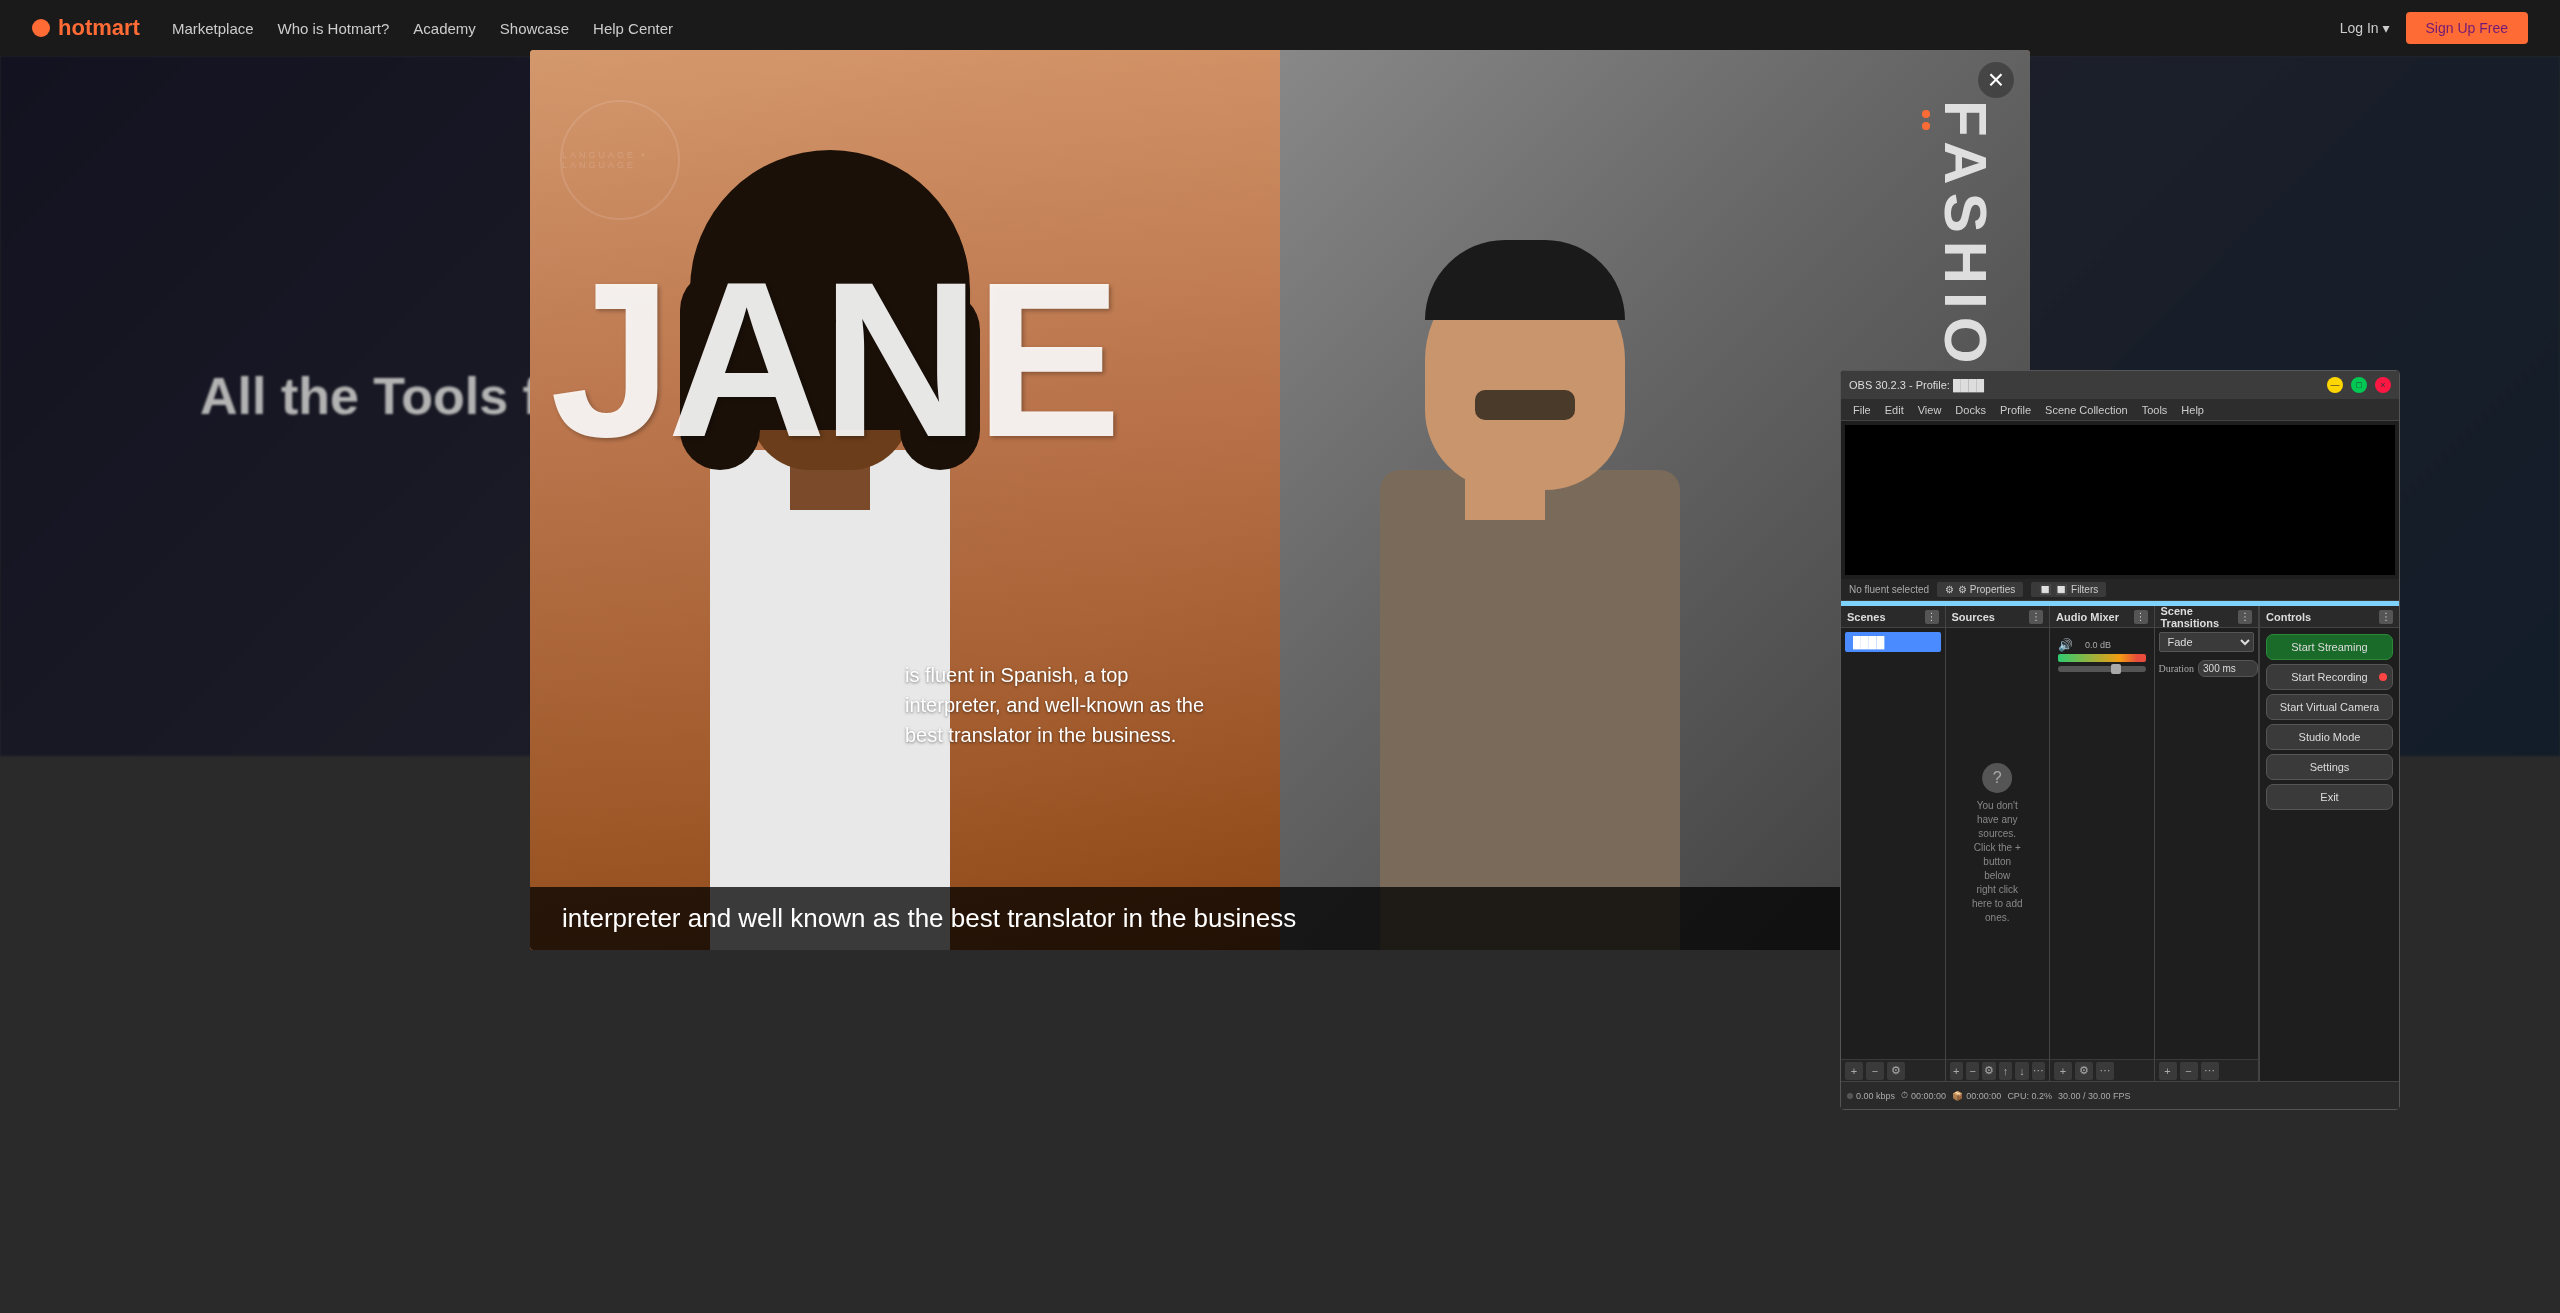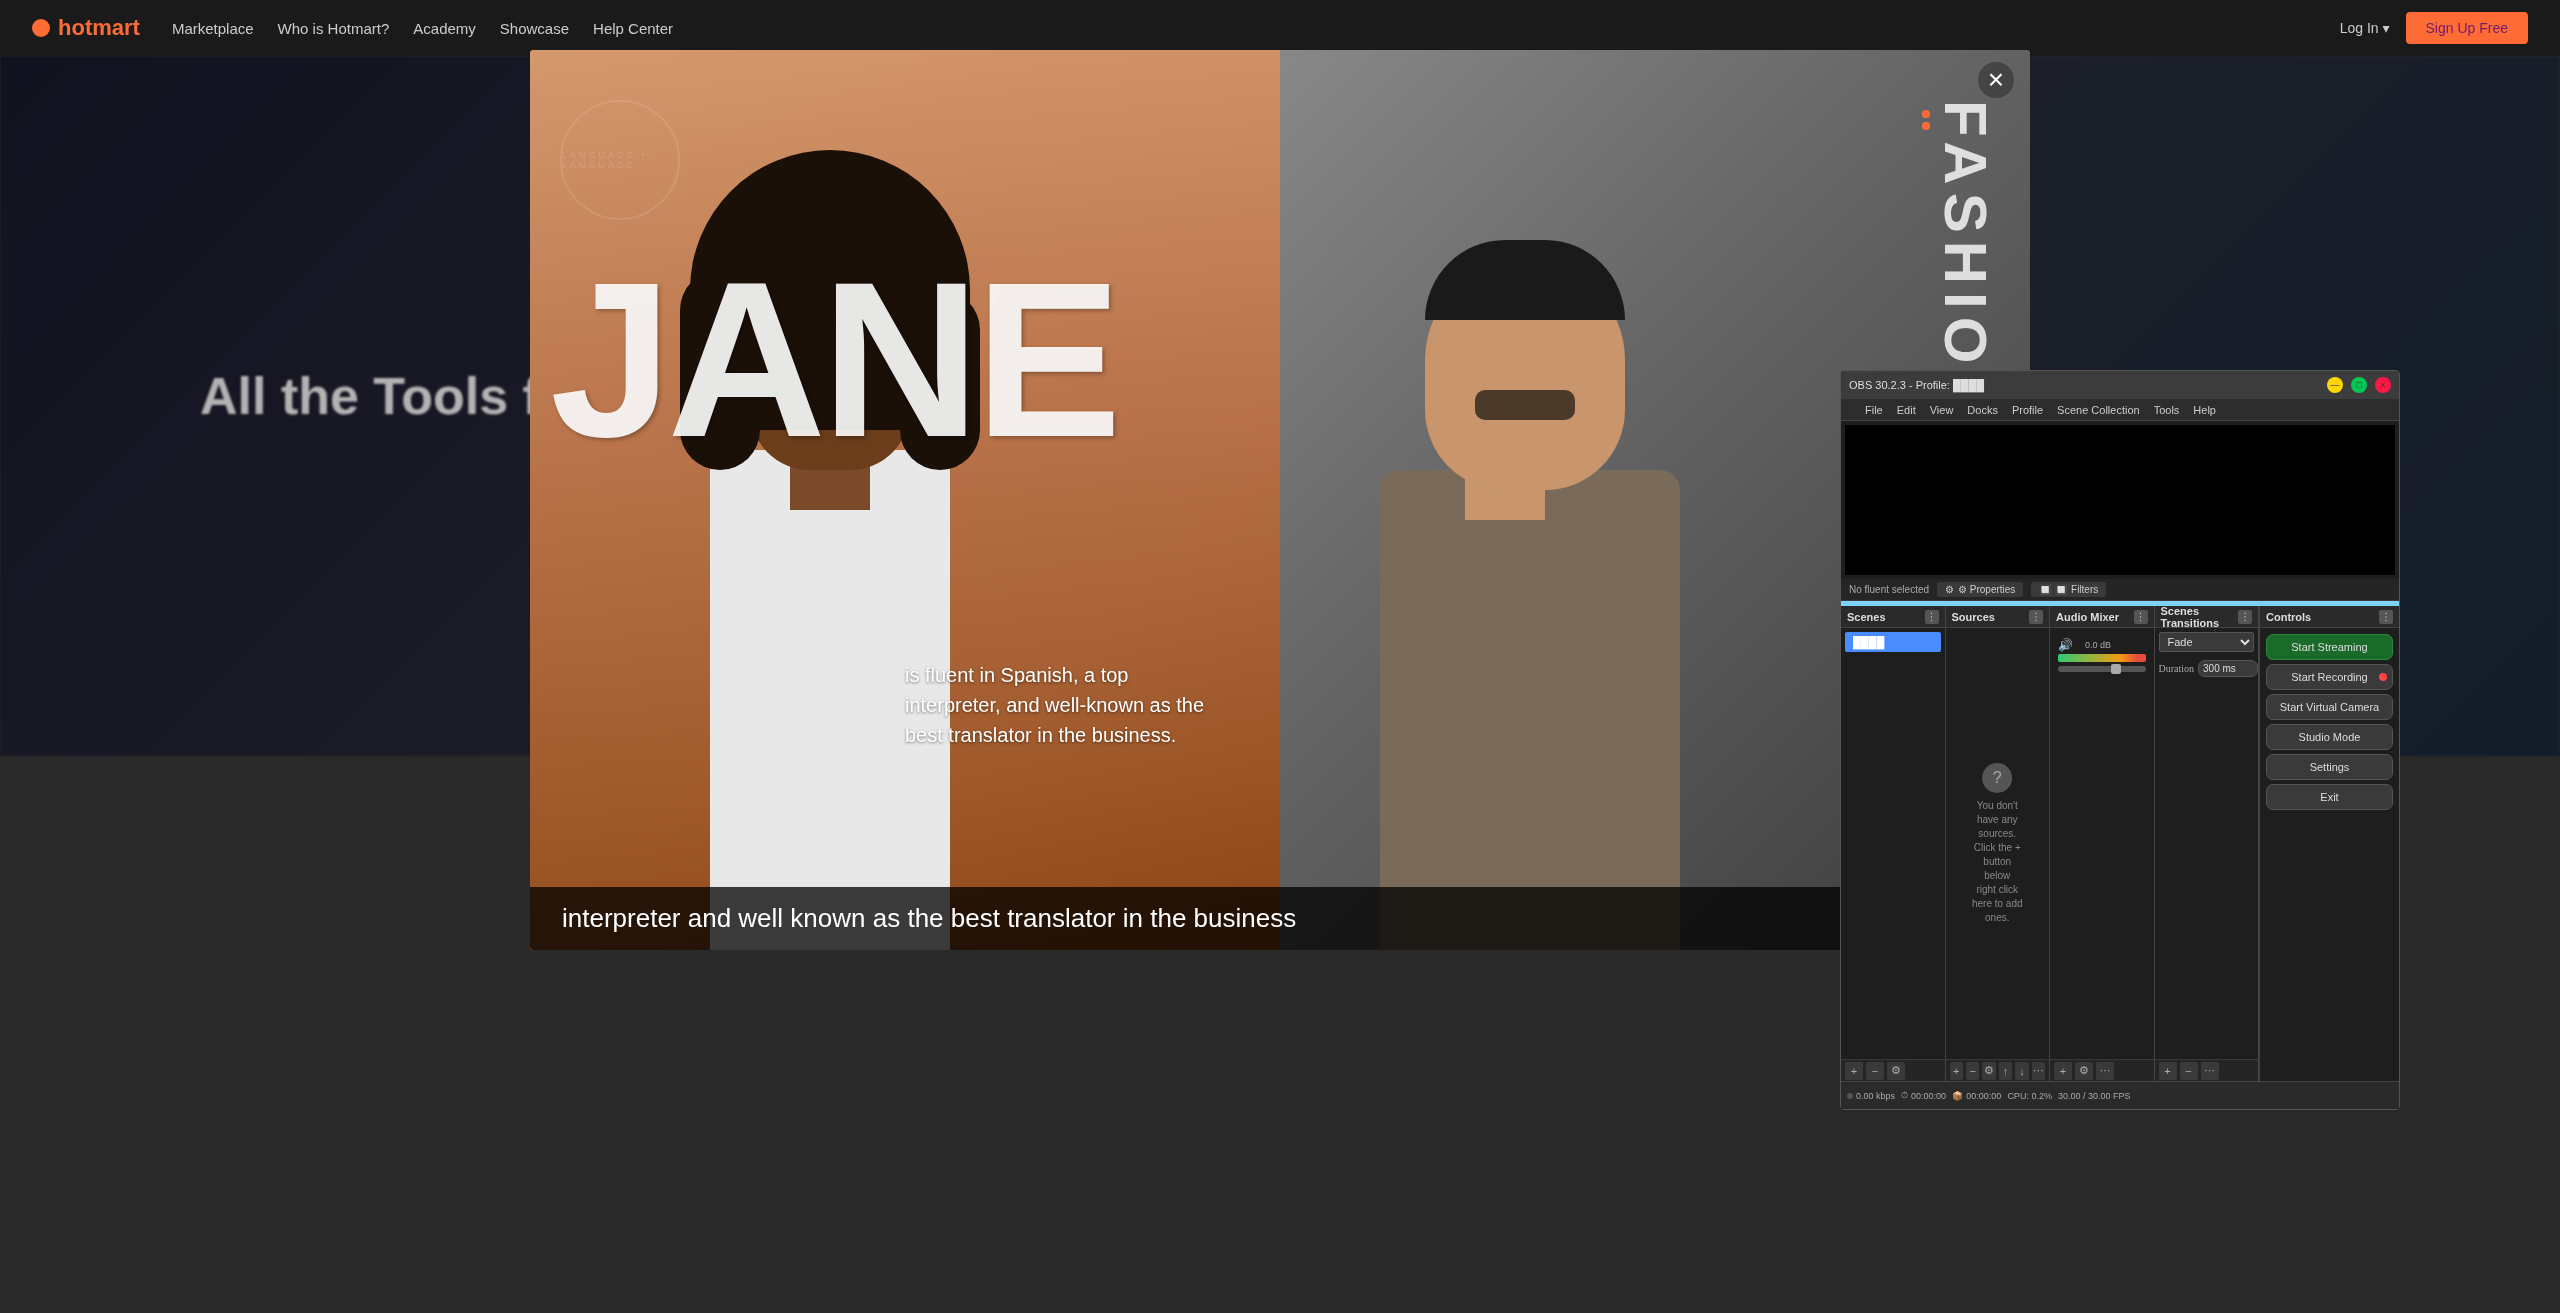--- a/index.html
+++ b/index.html
@@ -251,21 +251,21 @@
     .obs-win-minimize { background: #ffd600; }
     .obs-win-maximize { background: #00c853; }
     .obs-win-close { background: #ff1744; }
 
     
     .obs-menubar {
       height: 22px;
       background: #2d2d2d;
       display: flex;
       align-items: center;
-      padding: 0 18px;
+      padding: 0 6px;
       gap: 2px;
       border-bottom: 1px solid #444;
       flex-shrink: 0;
     }
     .obs-menu-item {
       color: #ccc;
       font-size: 11px;
       padding: 2px 6px;
       cursor: pointer;
       border-radius: 2px;
@@ -765,21 +765,21 @@
         </div>
         <div class="obs-panel-toolbar">
           <button class="toolbar-icon-btn">+</button>
           <button class="toolbar-icon-btn">⚙</button>
           <button class="toolbar-icon-btn">⋯</button>
         </div>
       </div>
 
       <div class="obs-panel">
         <div class="obs-panel-header">
-          <span class="obs-panel-title">Scenes Transitions</span>
+          <span class="obs-panel-title">Scene Transitions</span>
           <button class="obs-panel-btn">⋮</button>
         </div>
         <div class="obs-panel-content">
           <select class="scene-transition-select">
             <option>Fade</option>
             <option>Cut</option>
             <option>Swipe</option>
           </select>
           <div class="duration-row">
             <span class="duration-label">Duration</span>

